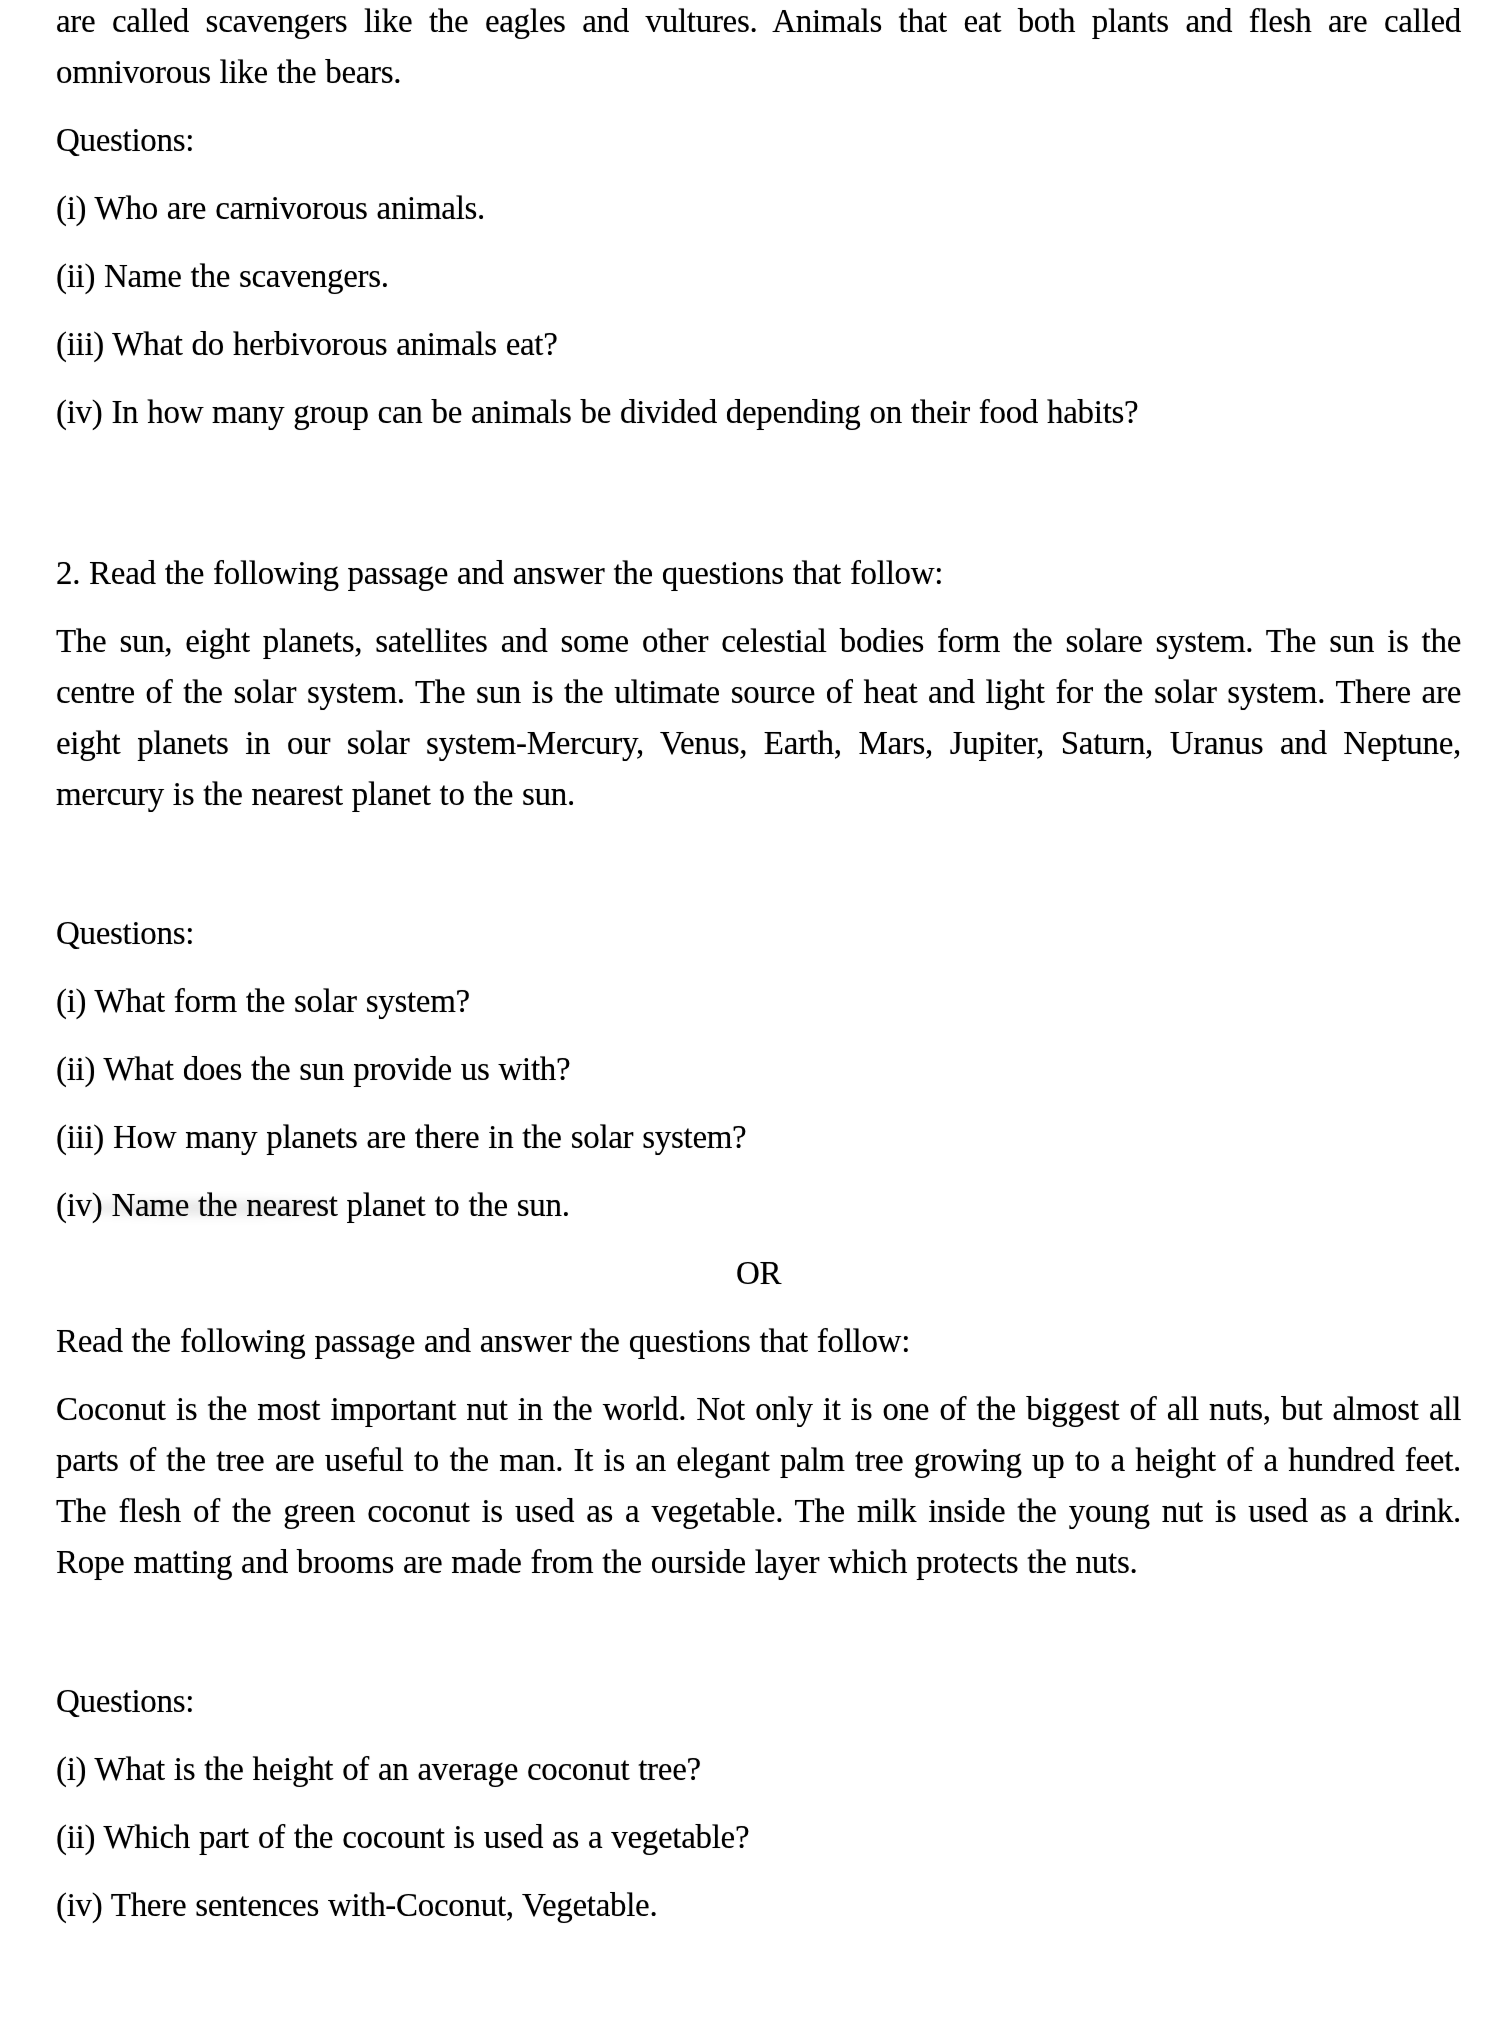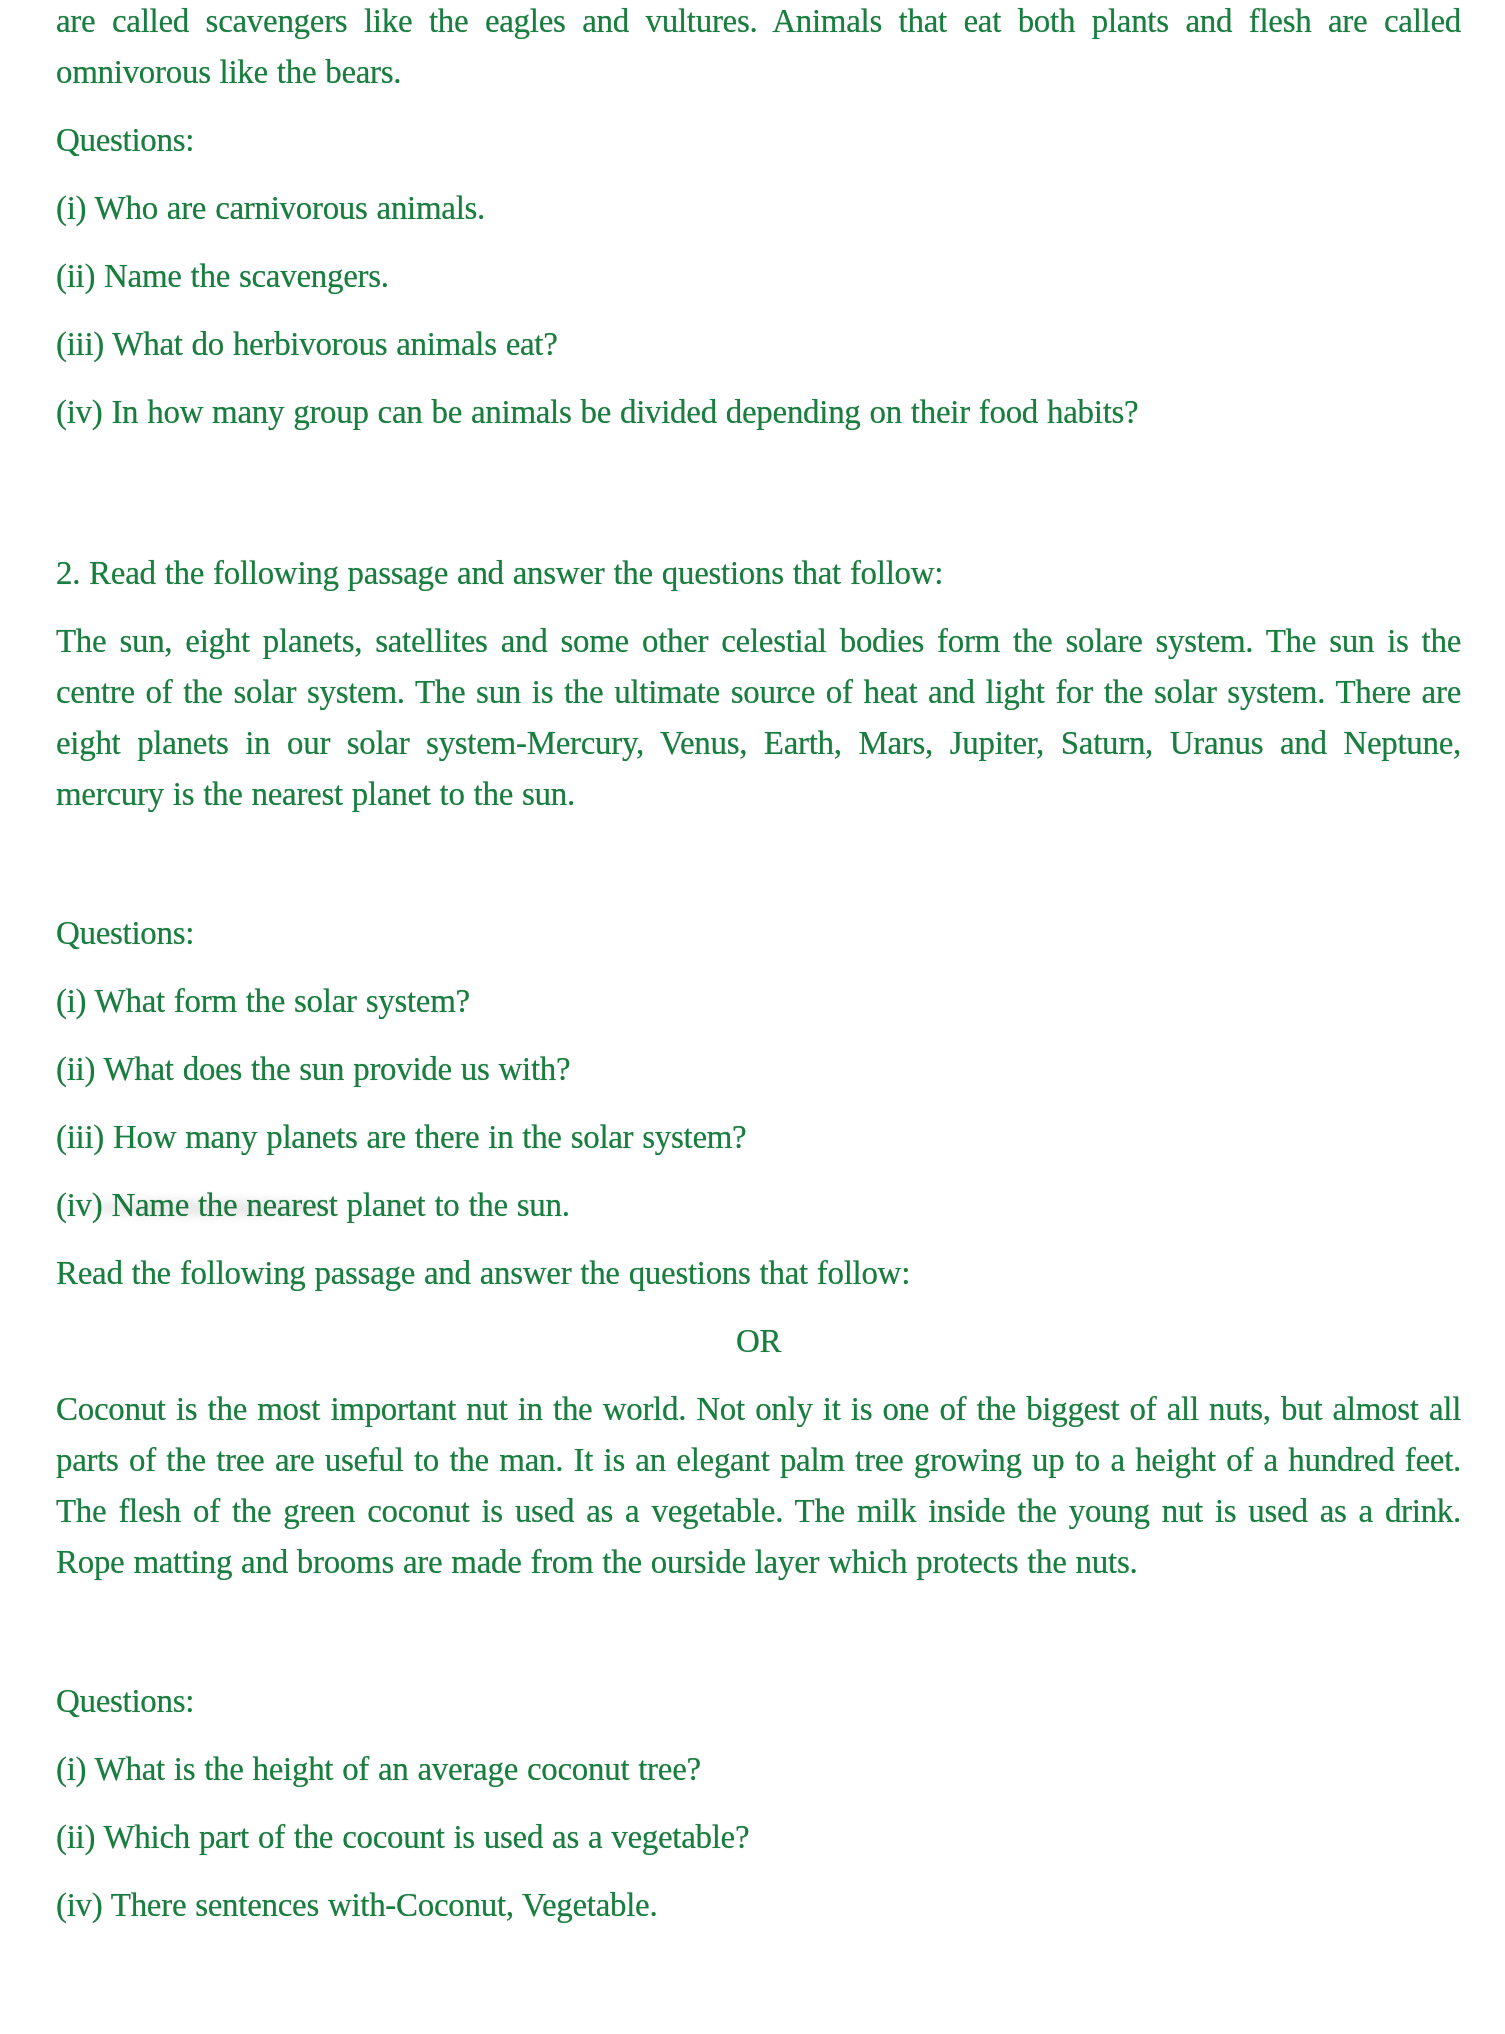--- a/index.html
+++ b/index.html
@@ -9,21 +9,21 @@
   }
   .page {
     position: relative;
     width: 1505px;
     height: 2034px;
     box-sizing: border-box;
     padding: 0 44px 0 56px;
     overflow: hidden;
     background: #ffffff;
     font-family: "Liberation Serif", "DejaVu Serif", serif;
-    color: #15803d;
+    color: #000000;
   }
   .txt {
     margin: 0;
     font-size: 33px;
     line-height: 51px;
     letter-spacing: -0.3px;
     text-shadow: 0 0 1px rgba(0,0,0,0.38);
     word-spacing: 1px;
   }
   .justify {
@@ -61,23 +61,23 @@
 
   <p class="txt gap-section">2. Read the following passage and answer the questions that follow:</p>
   <p class="txt justify gap-line">The sun, eight planets, satellites and some other celestial bodies form the solare system. The sun is the centre of the solar system. The sun is the ultimate source of heat and light for the solar system. There are eight planets in our solar system-Mercury, Venus, Earth, Mars, Jupiter, Saturn, Uranus and Neptune, mercury is the nearest planet to the sun.</p>
 
   <p class="txt gap-questions">Questions:</p>
   <p class="txt gap-line">(i) What form the solar system?</p>
   <p class="txt gap-line">(ii) What does the sun provide us with?</p>
   <p class="txt gap-line">(iii) How many planets are there in the solar system?</p>
   <p class="txt gap-line">(iv) Name the nearest planet to the sun.</p>
 
+  <p class="txt or gap-line">OR</p>
+
   <p class="txt gap-line">Read the following passage and answer the questions that follow:</p>
-
-  <p class="txt or gap-line">OR</p>
   <p class="txt justify gap-line">Coconut is the most important nut in the world. Not only it is one of the biggest of all nuts, but almost all parts of the tree are useful to the man. It is an elegant palm tree growing up to a height of a hundred feet. The flesh of the green coconut is used as a vegetable. The milk inside the young nut is used as a drink. Rope matting and brooms are made from the ourside layer which protects the nuts.</p>
 
   <p class="txt gap-questions">Questions:</p>
   <p class="txt gap-line">(i) What is the height of an average coconut tree?</p>
   <p class="txt gap-line">(ii) Which part of the cocount is used as a vegetable?</p>
   <p class="txt gap-line">(iv) There sentences with-Coconut, Vegetable.</p>
 
   <div class="scan-smudge"></div>
 
 </div>

